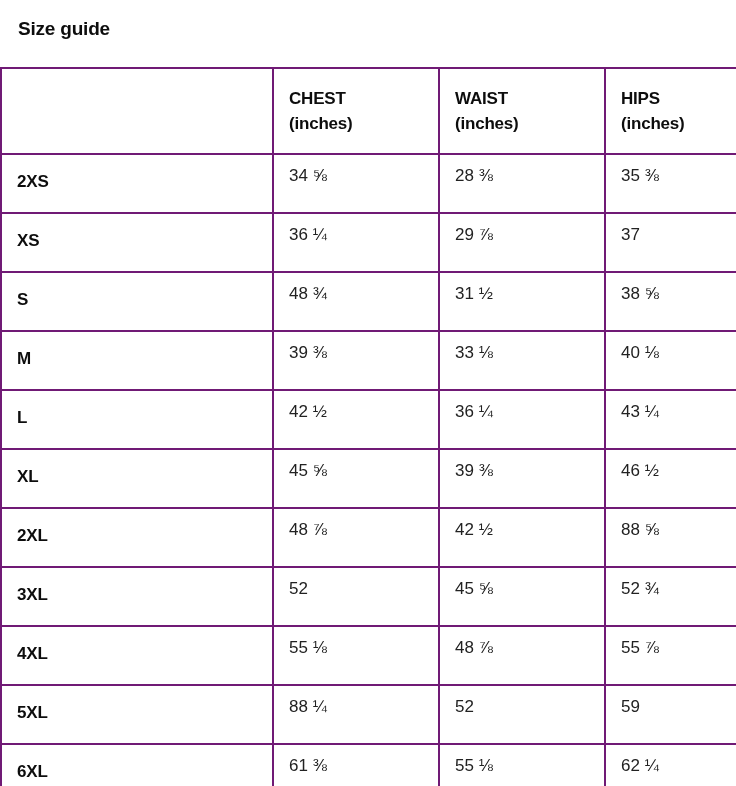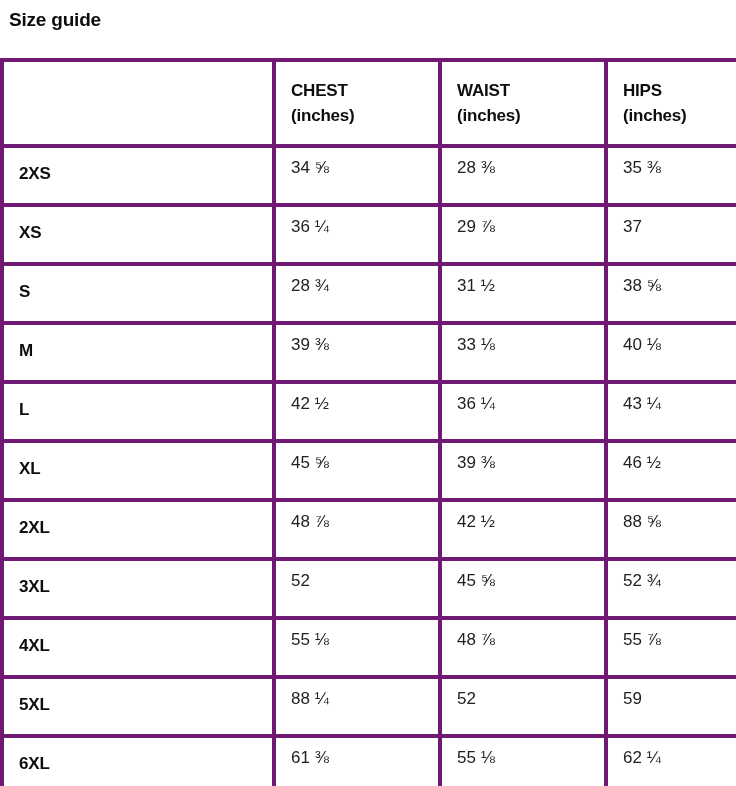--- a/index.html
+++ b/index.html
@@ -3,36 +3,36 @@
 <meta charset="utf-8">
 <style>
   * { box-sizing: border-box; }
   html, body { margin: 0; padding: 0; background: #ffffff; }
   body {
     width: 736px; height: 786px; overflow: hidden;
     font-family: "Liberation Sans", "DejaVu Sans", sans-serif;
     color: #111111;
   }
   .page-title {
-    margin: 8px;
+    margin: 17px;
     padding: 2px 0 0 1px;
     font-size: 19px;
     line-height: 20px;
     font-weight: 700;
     letter-spacing: -0.2px;
     color: #0d0d0d;
   }
   table.size-guide {
     border-collapse: collapse;
     table-layout: fixed;
     width: 736px;
     margin-top: 28px;
   }
   .size-guide th, .size-guide td {
-    border: 4px solid #701a75;
+    border: 2px solid #701a75;
     vertical-align: middle;
     text-align: left;
     background: #ffffff;
   }
   .size-guide th:last-child, .size-guide td:last-child { border-right: none; }
   thead tr { height: 86px; }
   tbody tr { height: 59px; }
   .col-header {
     padding: 0 6px 0 15px;
     font-size: 17px;
@@ -93,21 +93,21 @@
     <td class="value-cell">35 ⅜</td>
   </tr>
       <tr>
     <th scope="row" class="size-cell">XS</th>
     <td class="value-cell">36 ¼</td>
     <td class="value-cell">29 ⅞</td>
     <td class="value-cell">37</td>
   </tr>
       <tr>
     <th scope="row" class="size-cell">S</th>
-    <td class="value-cell">28 ¾</td>
+    <td class="value-cell">48 ¾</td>
     <td class="value-cell">31 ½</td>
     <td class="value-cell">38 ⅝</td>
   </tr>
       <tr>
     <th scope="row" class="size-cell">M</th>
     <td class="value-cell">39 ⅜</td>
     <td class="value-cell">33 ⅛</td>
     <td class="value-cell">40 ⅛</td>
   </tr>
       <tr>

